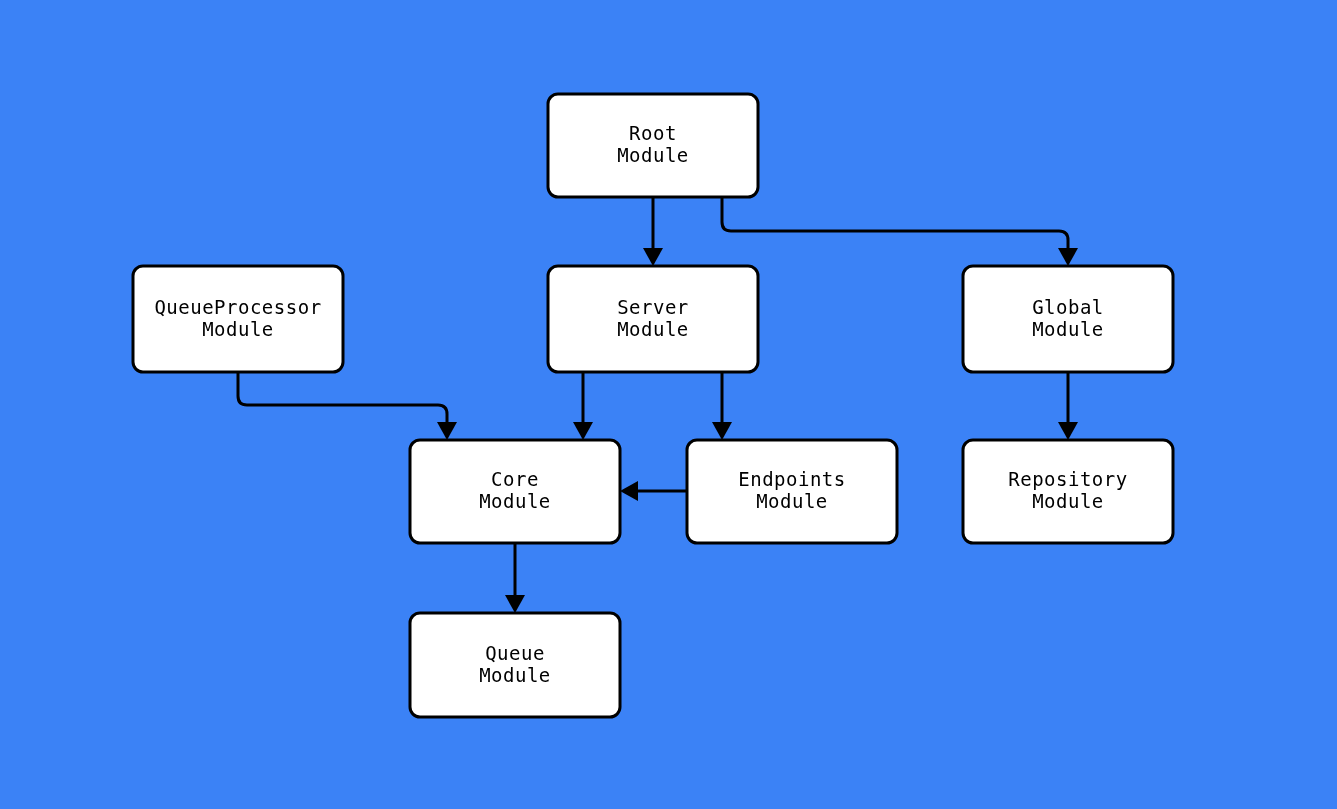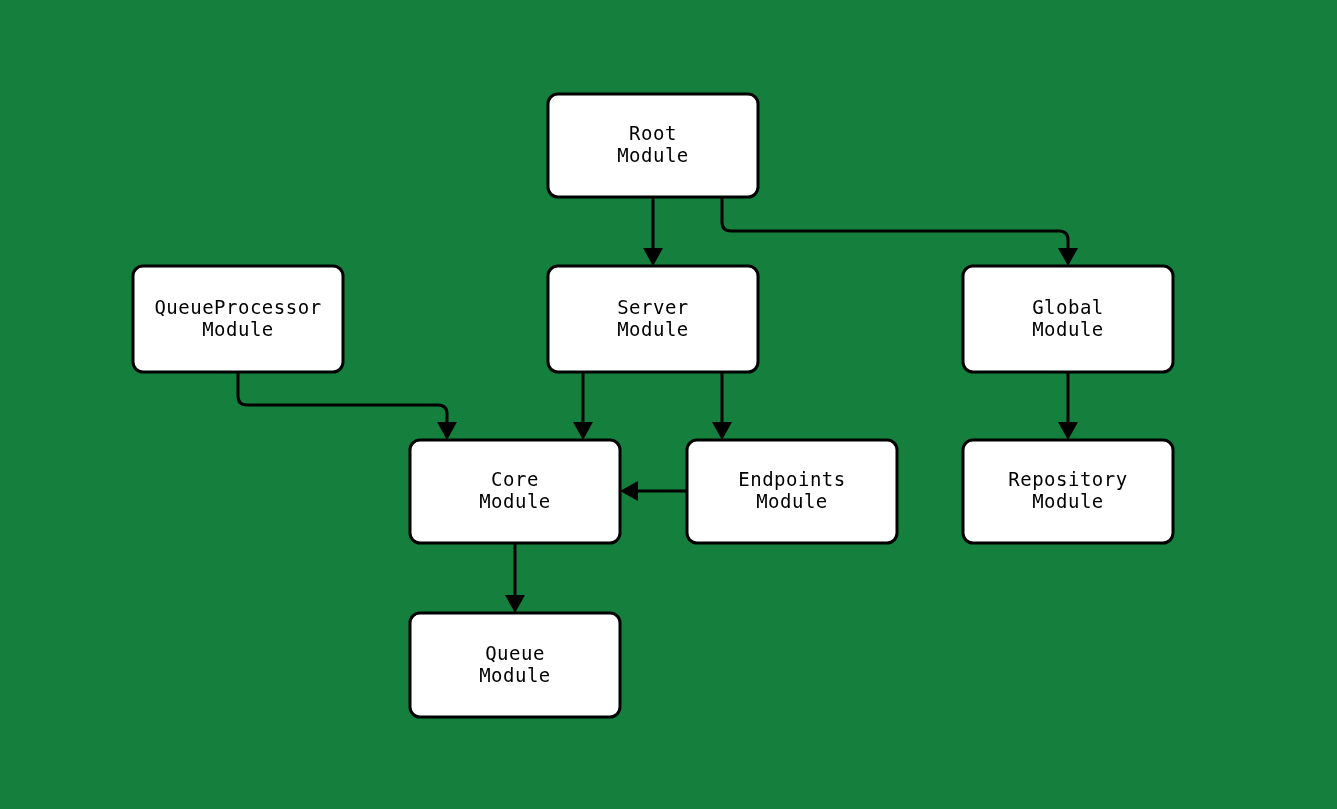--- a/index.html
+++ b/index.html
@@ -8,21 +8,21 @@
     padding: 0;
     background: #ffffff;
   }
   body {
     font-family: "DejaVu Sans Mono", "Liberation Mono", monospace;
   }
   #diagram-root {
     position: relative;
     width: 1337px;
     height: 809px;
-    background: #15803d;
+    background: #3b82f6;
     overflow: hidden;
   }
   svg.diagram-canvas {
     position: absolute;
     left: 0;
     top: 0;
     width: 1337px;
     height: 809px;
     display: block;
   }

